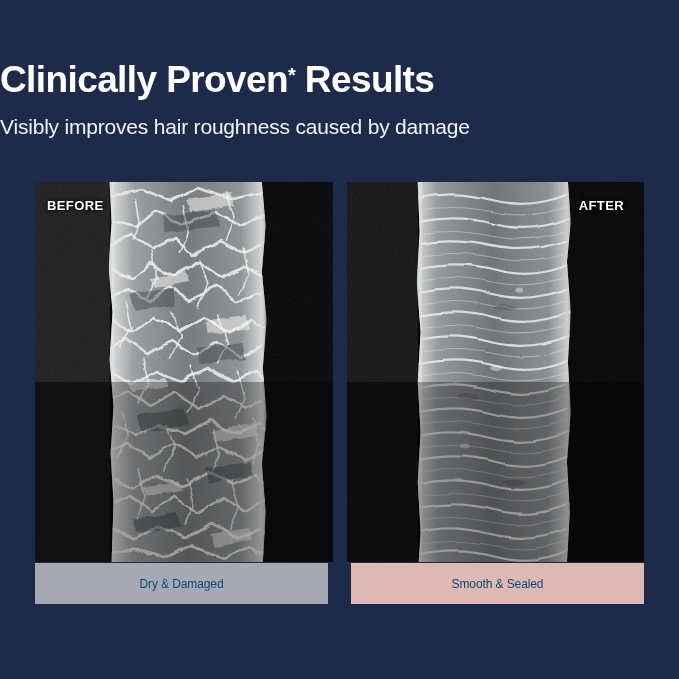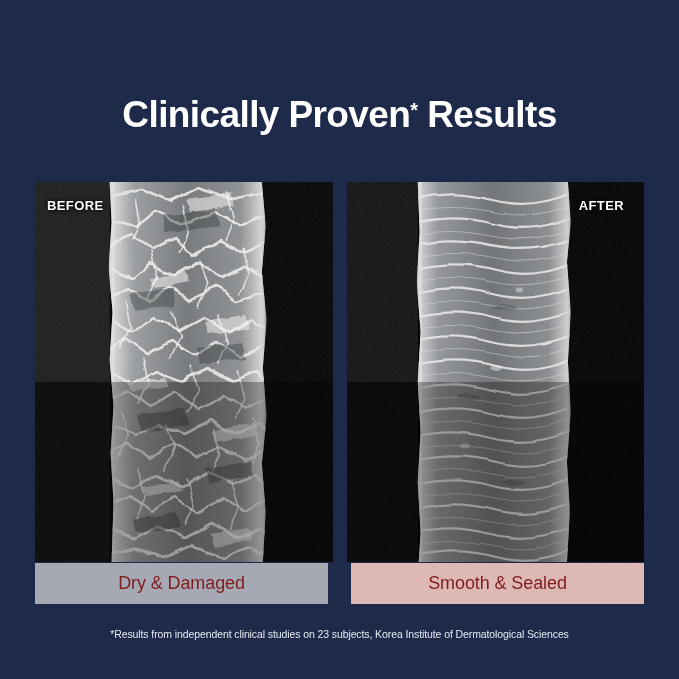--- a/index.html
+++ b/index.html
@@ -6,21 +6,21 @@
   body {
     width: 679px; height: 679px;
     background: #1e2a4a;
     font-family: "Liberation Sans", sans-serif;
     overflow: hidden;
     position: relative;
   }
   .stage { position: absolute; inset: 0; }
 
   
-  .header { text-align: center; padding-top: 95px; }
+  .header { text-align: left; padding-top: 60px; }
   .title {
     color: #ffffff;
     font-size: 37px;
     font-weight: bold;
     letter-spacing: -0.6px;
     line-height: 1.1;
   }
   .title .ast { font-size: 20px; vertical-align: 10px; font-weight: bold; }
   .subtitle {
     color: #f2f4f8;
@@ -71,22 +71,22 @@
   .captions {
     position: absolute;
     left: 35px; top: 563px;
     width: 609px; height: 41px;
     display: flex;
     gap: 3px;
   }
   .caption {
     width: 303px; height: 41px;
     display: flex; align-items: center; justify-content: center;
-    font-size: 18px;
-    color: #7f1d1d;
+    font-size: 12px;
+    color: #0c4a6e;
     letter-spacing: -0.1px;
   }
   .caption.before { background: #a6a9b4; }
   .caption.after  { background: #ddb8b4; margin-left: 20px; }
 
   
   .footnote {
     position: absolute;
     left: 0; right: 0; top: 628px;
     text-align: center;
@@ -95,20 +95,21 @@
     letter-spacing: -0.1px;
   }
 </style>
 </head>
 <body>
 
 <div class="stage">
 
   <div class="header">
     <div class="title"><span>Clinically Proven</span><span class="ast">*</span><span> Results</span></div>
+    <div class="subtitle">Visibly improves hair roughness caused by damage</div>
   </div>
 
   <div class="compare">
 
     <div class="panel">
       <svg class="panel-svg" viewBox="0 0 303 380" preserveAspectRatio="none">
         <defs>
           <linearGradient id="bShaft" x1="0" y1="0" x2="1" y2="0">
             <stop offset="0" stop-color="#7f8286"></stop>
             <stop offset="0.06" stop-color="#d7d9da"></stop>
@@ -314,15 +315,14 @@
       <div class="seam"></div>
       <div class="ba-label right">AFTER</div>
     </div>
   </div>
 
   <div class="captions">
     <div class="caption before">Dry &amp; Damaged</div>
     <div class="caption after">Smooth &amp; Sealed</div>
   </div>
 
-  <div class="footnote">*Results from independent clinical studies on 23 subjects, Korea Institute of Dermatological Sciences</div>
 
 </div>
 
 </body></html>

